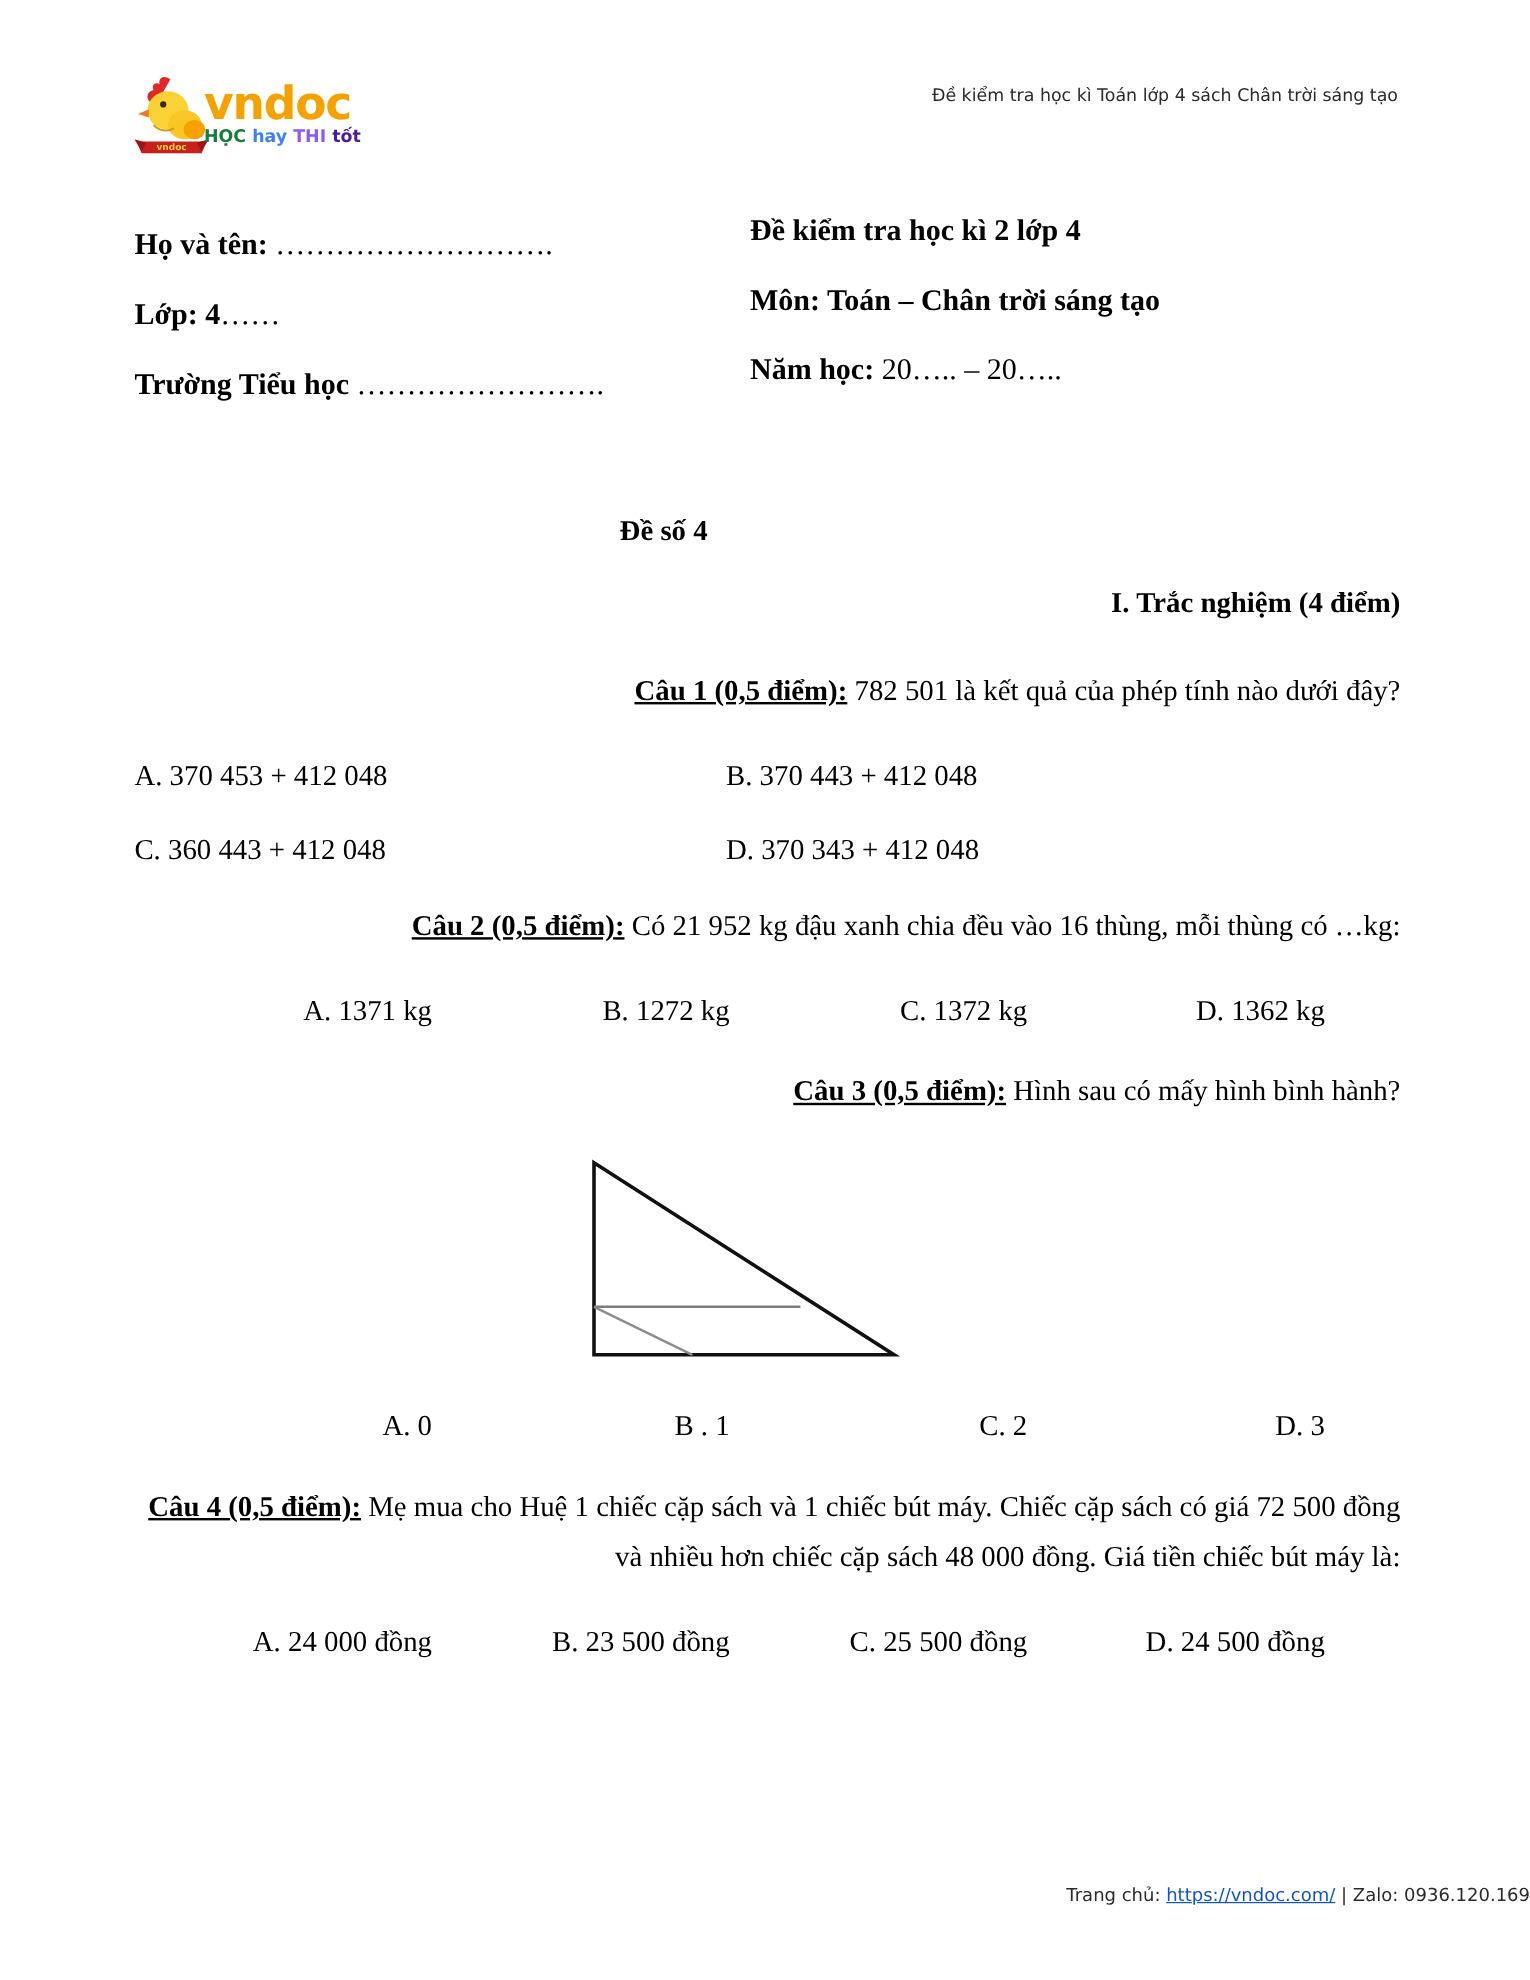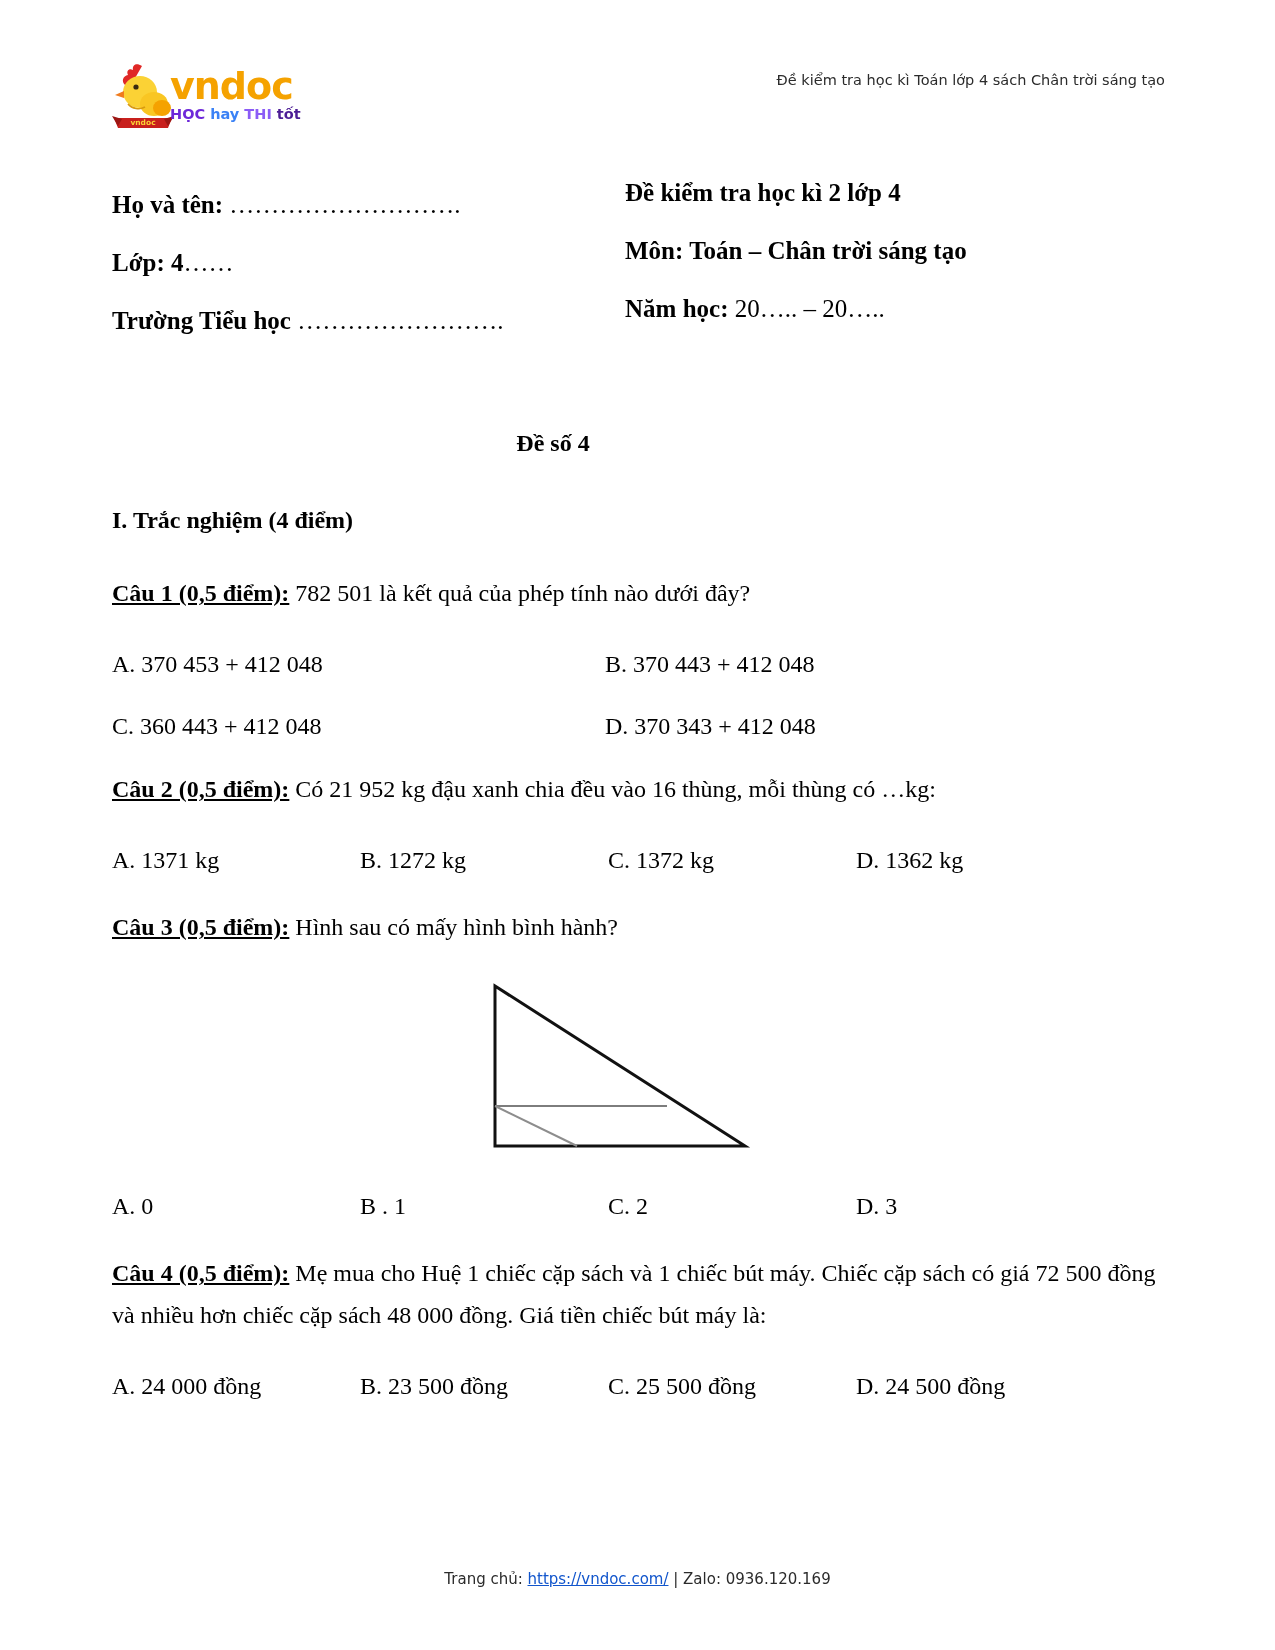--- a/index.html
+++ b/index.html
@@ -52,21 +52,21 @@
   }
   .logo-tag {
     position: absolute;
     left: 58px;
     top: 48px;
     font-family: "DejaVu Sans", sans-serif;
     font-size: 14.5px;
     font-weight: bold;
     white-space: nowrap;
   }
-  .tag-hoc { color: #6d28d9; }
+  .tag-hoc { color: #15803d; }
   .tag-hay { color: #3b82f6; }
   .tag-thi { color: #8b5cf6; }
   .tag-tot { color: #4c1d95; }
 
   .header-title {
     position: absolute;
     right: 0;
     top: 14px;
     font-family: "DejaVu Sans", "Liberation Sans", sans-serif;
     font-size: 14.5px;
@@ -107,23 +107,24 @@
     position: absolute;
     top: 430px;
     left: 0;
     width: 1106px;
     text-align: center;
     font-size: 24px;
     font-weight: bold;
   }
   .content {
     position: absolute;
-    top: 507px;
+    top: 490px;
     left: 112px;
     width: 1055px;
+    text-align: right;
   }
   .sec-title {
     font-size: 24px;
     font-weight: bold;
     margin: 0 0 38px 0;
   }
   .q {
     font-size: 24px;
     line-height: 42px;
     margin: 0 0 30px 0;
@@ -158,21 +159,21 @@
     margin: 8px 0 18px 0;
   }
   .figure svg { position: absolute; left: 375px; top: 0; }
 
   
   .footer {
     position: absolute;
     bottom: 62px;
     left: 0;
     width: 1275px;
-    text-align: center;
+    text-align: right;
     font-family: "DejaVu Sans", "Liberation Sans", sans-serif;
     font-size: 15px;
     color: #2b2b2b;
   }
   .footer a {
     color: #1155cc;
     text-decoration: underline;
   }
 </style>
 </head>

